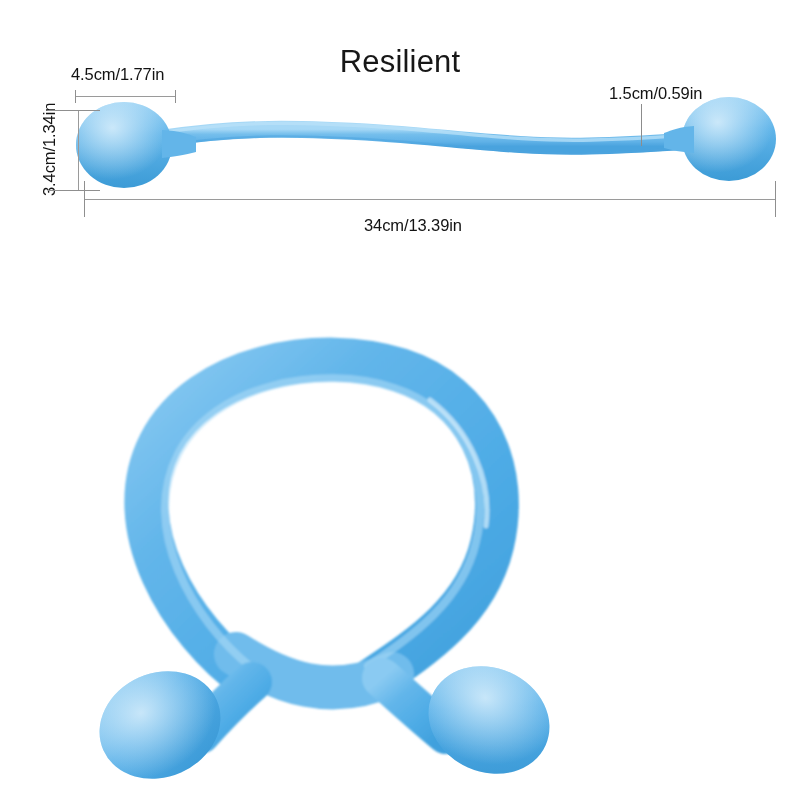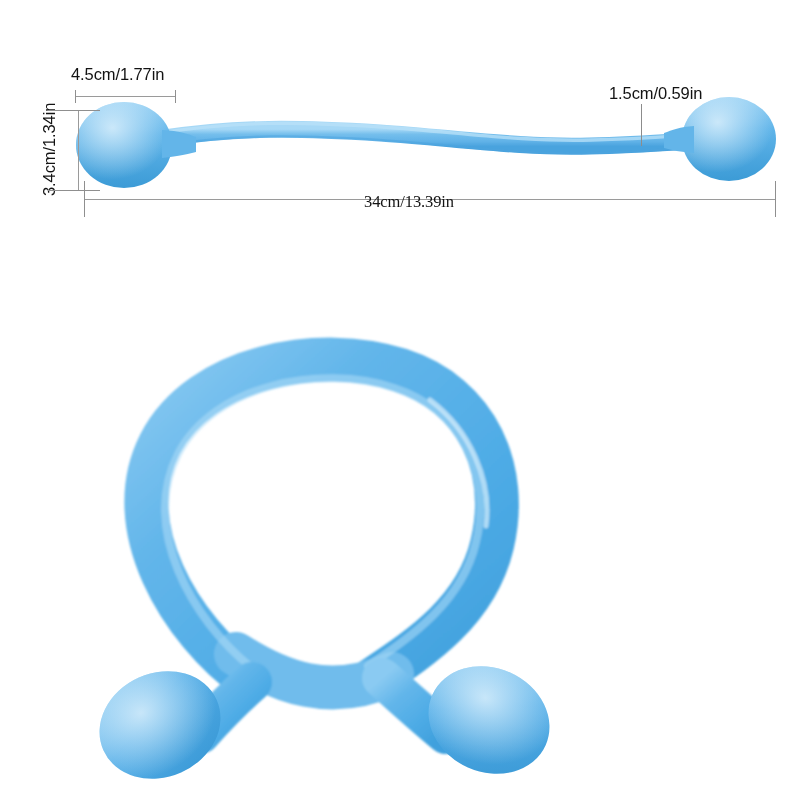--- a/index.html
+++ b/index.html
@@ -52,20 +52,21 @@
   
   .loop-wrap{position:absolute;left:0;top:330px;width:800px;height:470px;}
 
   svg{display:block;overflow:visible;}
 </style>
 </head>
 <body>
 
 <div id="stage">
 
+  <div class="title">Resilient</div>
 
   <div class="band-wrap">
 
     <svg width="800" height="260" viewBox="0 0 800 260">
       <defs>
         <linearGradient id="ballGrad" x1="0" y1="0" x2="0" y2="1">
           <stop offset="0%" stop-color="#8FCDF3"></stop>
           <stop offset="38%" stop-color="#5FB4E9"></stop>
           <stop offset="100%" stop-color="#3C9BD6"></stop>
         </linearGradient>
@@ -126,21 +127,21 @@
     <div class="rule-v" style="left:78px; top:110px; height:80px;"></div>
     <div class="tick-h" style="left:48px; top:110px; width:52px;"></div>
     <div class="tick-h" style="left:48px; top:190px; width:52px;"></div>
 
     <div class="dim-label" style="left:609px; top:84px;">1.5cm/0.59in</div>
     <div class="leader" style="left:641px; top:104px; height:42px;"></div>
 
     <div class="rule-h" style="left:84px; top:199px; width:692px;"></div>
     <div class="tick-v" style="left:84px; top:181px; height:36px;"></div>
     <div class="tick-v" style="left:775px; top:181px; height:36px;"></div>
-    <div class="dim-label" style="left:364px; top:192px;font-family:Liberation Serif, serif;">34cm/13.39in</div>
+    <div class="dim-label" style="left:364px; top:216px;">34cm/13.39in</div>
   </div>
 
   <div class="loop-wrap">
     <svg width="800" height="470" viewBox="0 0 800 470">
       <defs>
         <linearGradient id="tubeGrad" x1="0" y1="0" x2="1" y2="1">
           <stop offset="0%" stop-color="#8ACAF2"></stop>
           <stop offset="30%" stop-color="#63B6EA"></stop>
           <stop offset="65%" stop-color="#4FACE6"></stop>
           <stop offset="100%" stop-color="#3FA0DD"></stop>

